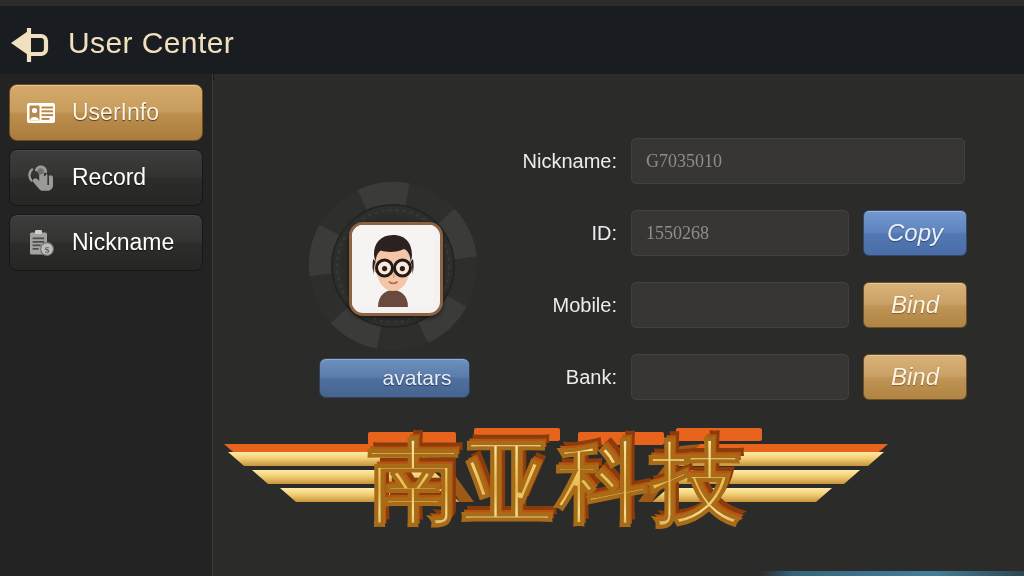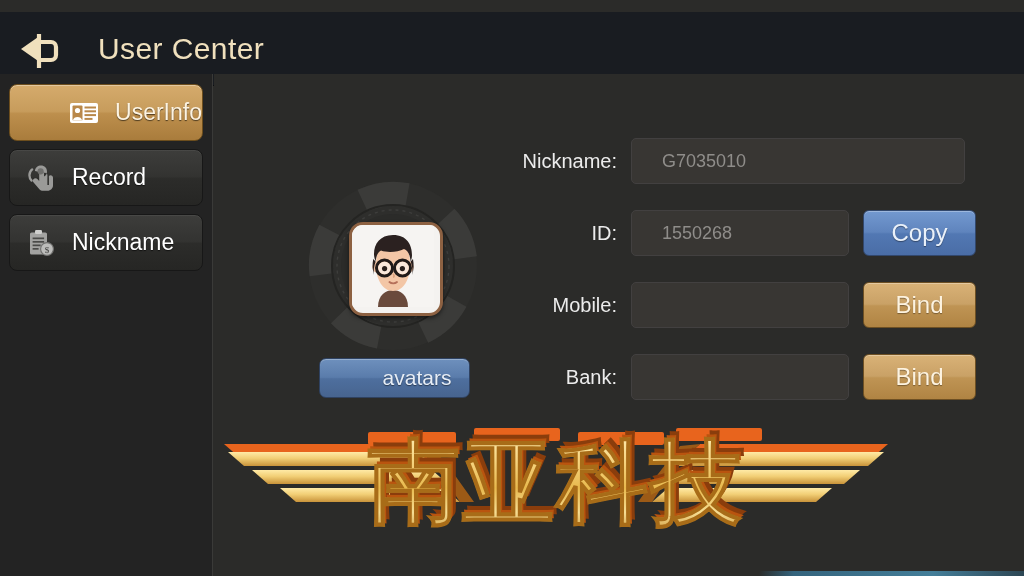--- a/index.html
+++ b/index.html
@@ -13,30 +13,29 @@
     height: 576px;
     overflow: hidden;
     background: #2b2b29;
     font-family: "Liberation Sans", sans-serif;
     user-select: none;
   }
 
   
   #header {
     position: absolute;
-    left: 0; top: 12px;
+    left: 0; top: 6px;
     width: 1024px;
     height: 74px;
     background: #191c21;
     border-bottom: 1px solid #0d0f12;
     display: flex;
     align-items: center;
     box-sizing: border-box;
-    padding-left: 12px;
-    gap: 20px;
+    padding-left: 2px;
   }
   #back-btn {
     width: 56px;
     height: 56px;
     display: flex;
     align-items: center;
     justify-content: center;
     cursor: pointer;
     flex: 0 0 auto;
   }
@@ -71,21 +70,20 @@
     box-sizing: border-box;
     cursor: pointer;
     background: linear-gradient(to bottom, #3d3d3b 0%, #333331 48%, #2c2c2a 52%, #262624 100%);
     border: 1px solid #171717;
     box-shadow: inset 0 1px 0 rgba(255,255,255,0.06);
   }
   .nav-item.active {
     background: linear-gradient(to bottom, #d5ab6c 0%, #c79c5c 48%, #bd8f4d 52%, #a97c3c 100%);
     border: 1px solid #6d4e1d;
     box-shadow: inset 0 1px 0 rgba(255,255,255,0.35);
-    justify-content: flex-end;
   }
   .nav-icon {
     width: 34px;
     height: 34px;
     flex: 0 0 auto;
     display: flex;
     align-items: center;
     justify-content: center;
   }
   .nav-icon svg { display: block; }
@@ -183,41 +181,43 @@
     white-space: nowrap;
   }
   .form-input {
     height: 46px;
     border-radius: 5px;
     background: #383633;
     border: 1px solid #424040;
     box-sizing: border-box;
     display: flex;
     align-items: center;
-    padding-left: 30px;
+    padding-left: 14px;
     color: #8f8d8a;
     font-size: 18px;
     cursor: text;
     overflow: hidden;
     white-space: nowrap;
+    font-family: Liberation Serif, serif;
   }
   .form-input.wide { width: 334px; }
   .form-input.narrow { width: 218px; }
   .row-btn {
-    width: 113px;
+    width: 104px;
     height: 46px;
     margin-left: 14px;
     border-radius: 6px;
     display: flex;
     align-items: center;
     justify-content: center;
     cursor: pointer;
     font-size: 24px;
     box-sizing: border-box;
     box-shadow: inset 0 1px 0 rgba(255,255,255,0.3);
+    font-style: italic;
   }
   .row-btn.blue {
     background: linear-gradient(to bottom, #7399d0 0%, #5f84bd 48%, #5278b3 52%, #4a6da6 100%);
     border: 1px solid #32486d;
     color: #eaf1fa;
     text-shadow: 0 1px 1px rgba(0,0,0,0.4);
   }
   .row-btn.gold {
     background: linear-gradient(to bottom, #d9b277 0%, #c9a166 48%, #bf9454 52%, #b08443 100%);
     border: 1px solid #6e5023;

